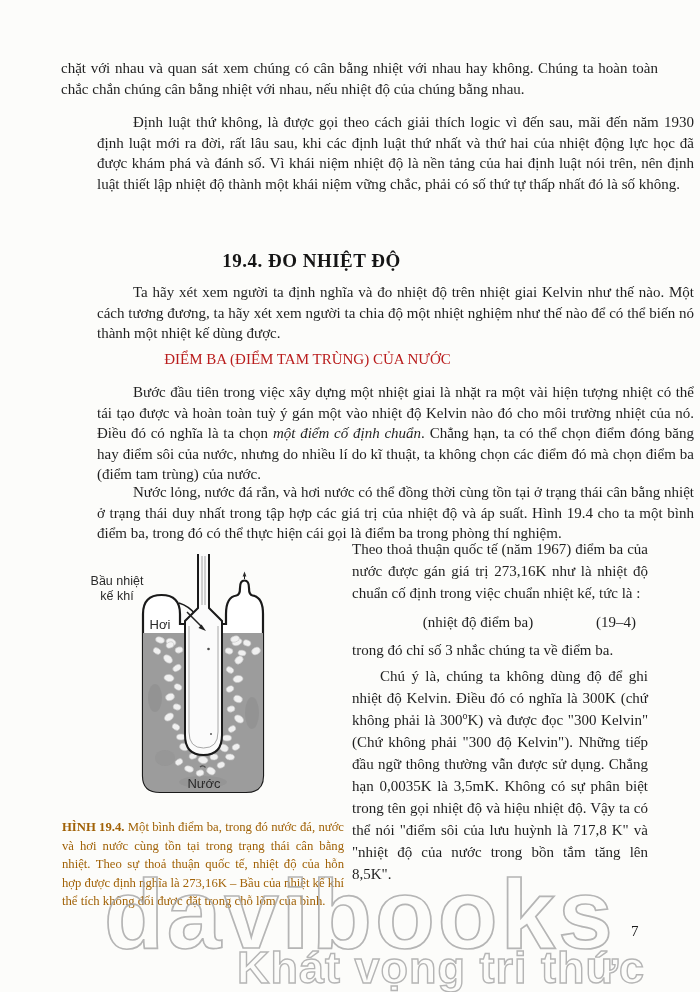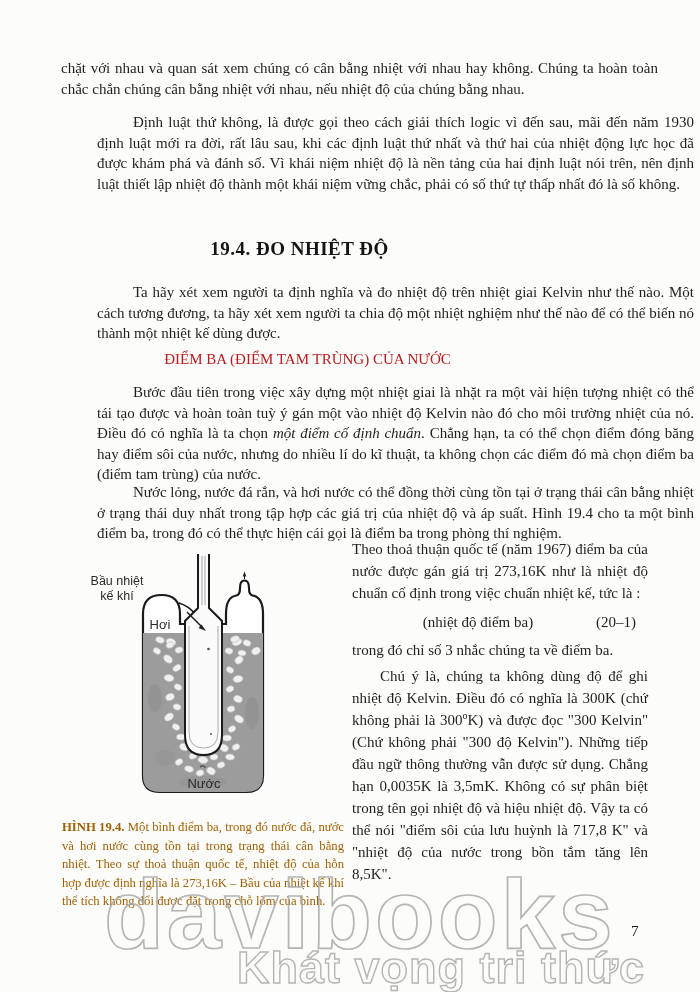--- a/index.html
+++ b/index.html
@@ -8,21 +8,21 @@
     background:#fcfcfa;color:#1f1f1f;
     font-family:"Liberation Serif", serif;
   }
   .abs{position:absolute;}
   .body-par{
     left:61px;width:597px;font-size:15px;line-height:20.5px;
     text-align:justify;margin:0;
   }
   .indent{text-indent:36px;margin-left:36px;}
   .heading{
-    left:61px;width:597px;top:238px;margin:0;
+    left:61px;width:597px;top:238px;margin:12px;
     text-align:center;font-size:19px;font-weight:bold;letter-spacing:.5px;
     transform:translateX(-60px);color:#151515;
   }
   .subheading{
     left:61px;width:597px;top:351px;margin:0;
     text-align:center;font-size:15px;font-weight:normal;
     transform:translateX(-52px);color:#b91c1c;
   }
   .right-col{
     left:352px;top:538px;width:296px;
@@ -71,21 +71,21 @@
   <p class="abs body-par indent" style="top:382px"><span>Bước đầu tiên trong việc xây dựng một nhiệt giai là nhặt ra một vài hiện tượng nhiệt có thể tái tạo được và hoàn toàn tuỳ ý gán một vào nhiệt độ Kelvin nào đó cho môi trường nhiệt của nó. Điều đó có nghĩa là ta chọn </span><i>một điểm cố định chuẩn</i><span>. Chẳng hạn, ta có thể chọn điểm đóng băng hay điểm sôi của nước, nhưng do nhiều lí do kĩ thuật, ta không chọn các điểm đó mà chọn điểm ba (điểm tam trùng) của nước.</span></p>
 
   <p class="abs body-par indent" style="top:482px">Nước lỏng, nước đá rắn, và hơi nước có thể đồng thời cùng tồn tại ở trạng thái cân bằng nhiệt ở trạng thái duy nhất trong tập hợp các giá trị của nhiệt độ và áp suất. Hình 19.4 cho ta một bình điểm ba, trong đó có thể thực hiện cái gọi là điểm ba trong phòng thí nghiệm.</p>
 
   <section class="abs right-col">
     <p class="rc">Theo thoả thuận quốc tế (năm 1967) điểm ba của nước được gán giá trị 273,16K như là nhiệt độ chuẩn cố định trong việc chuẩn nhiệt kế, tức là :</p>
 
 
     <div class="eq-label-row">
       <span class="eq-label">(nhiệt độ điểm ba)</span>
-      <span class="eq-number">(20–1)</span>
+      <span class="eq-number">(19–4)</span>
     </div>
 
     <p class="rc" style="margin-top:5px">trong đó chỉ số 3 nhắc chúng ta về điểm ba.</p>
 
     <p class="rc indent-sm"><span>Chú ý là, chúng ta không dùng độ để ghi nhiệt độ Kelvin. Điều đó có nghĩa là 300K (chứ không phải là 300</span><sup class="note-sup">o</sup><span>K) và được đọc "300 Kelvin" (Chứ không phải "300 độ Kelvin"). Những tiếp đầu ngữ thông thường vẫn được sử dụng. Chẳng hạn 0,0035K là 3,5mK. Không có sự phân biệt trong tên gọi nhiệt độ và hiệu nhiệt độ. Vậy ta có thể nói "điểm sôi của lưu huỳnh là 717,8 K" và "nhiệt độ của nước trong bồn tắm tăng lên 8,5K".</span></p>
   </section>
 
   <figure class="abs fig">
     <svg width="250" height="252" viewBox="0 0 250 252">
       <defs>

